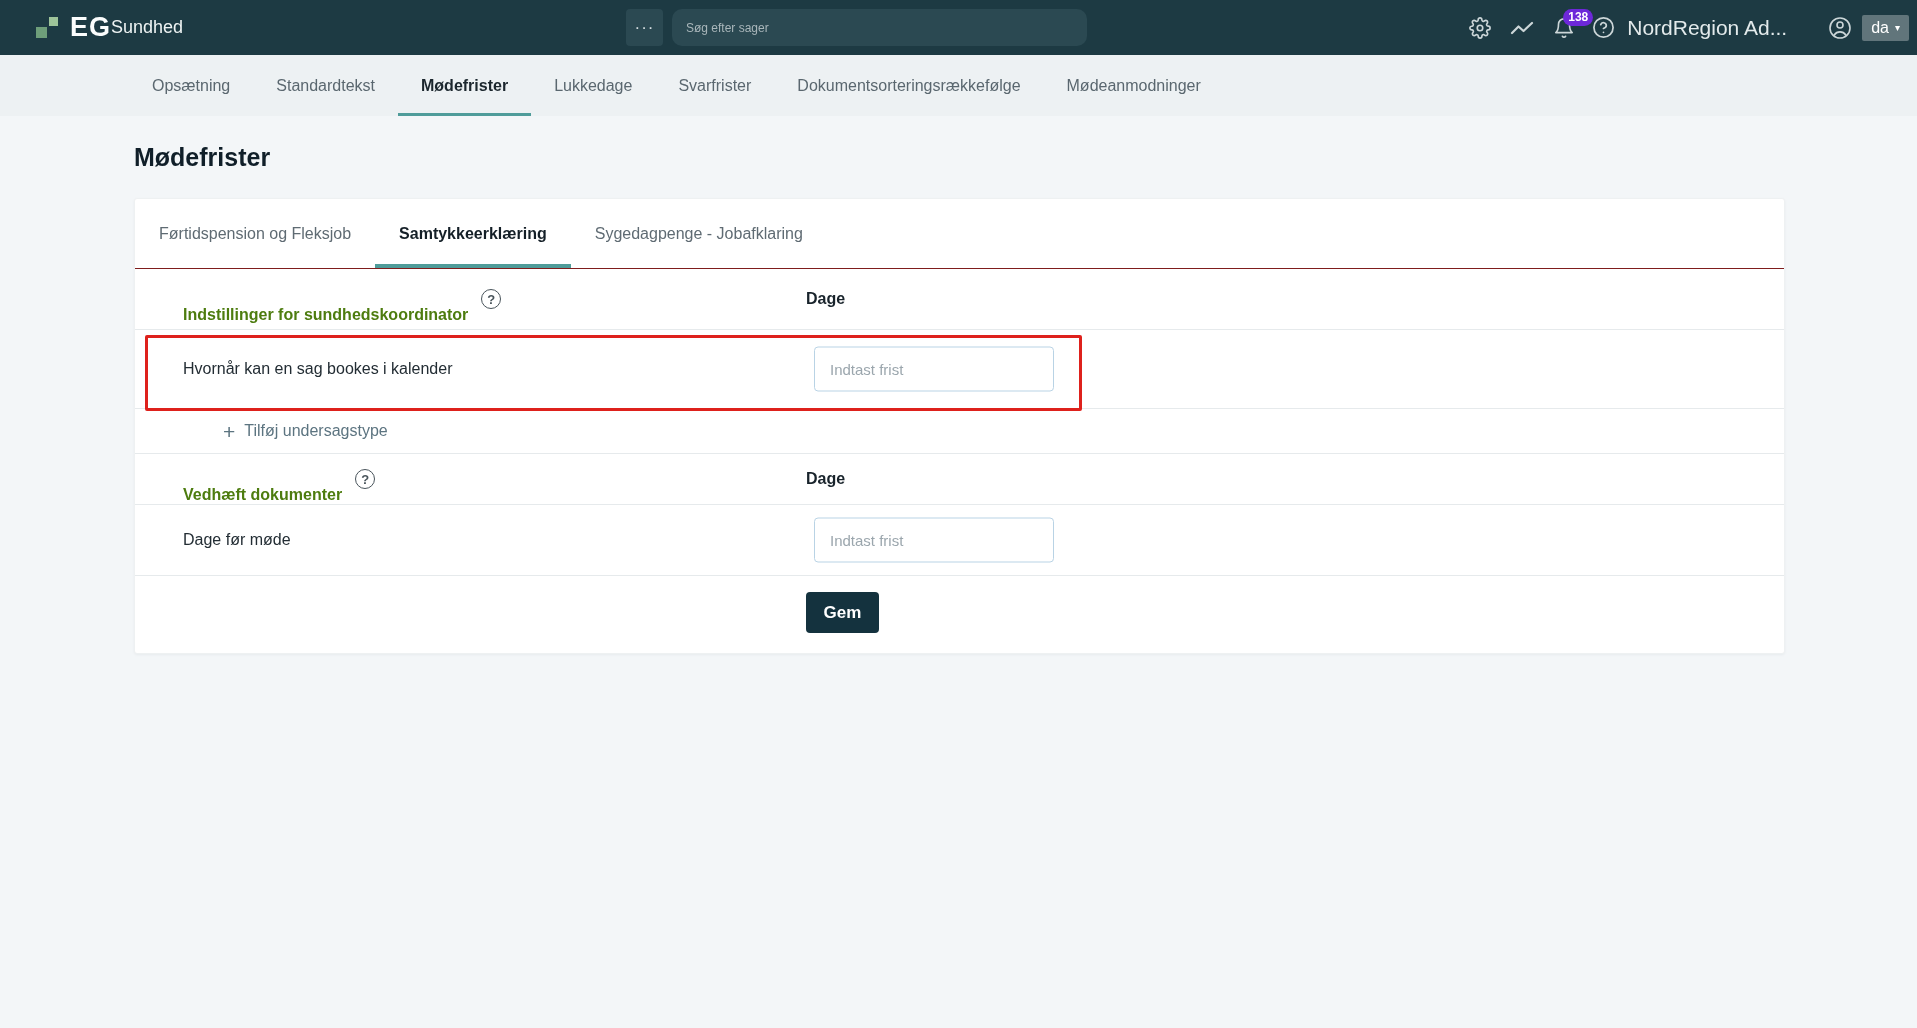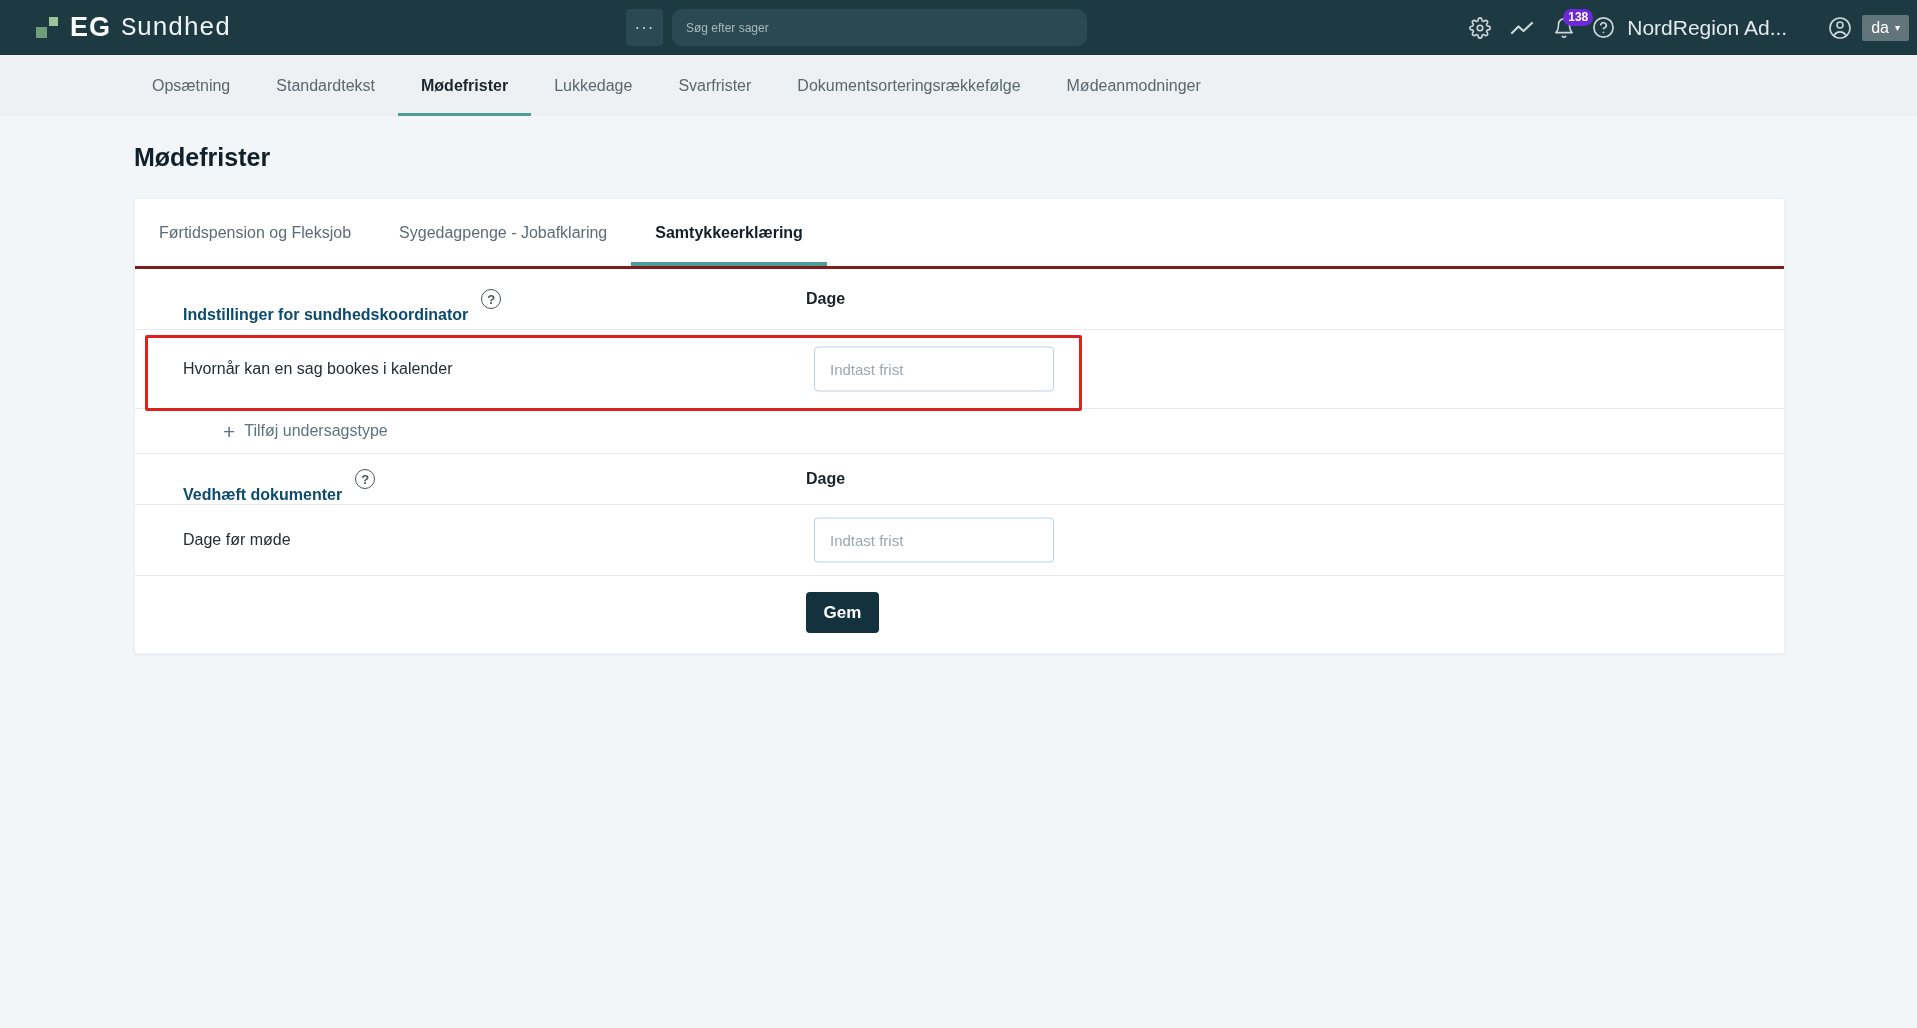--- a/index.html
+++ b/index.html
@@ -6,21 +6,21 @@
   html,body { width:1917px; height:1028px; overflow:hidden; }
   body { font-family:"Liberation Sans","DejaVu Sans",sans-serif; background:#f3f6f8; color:#222; }
 
   
   .header { position:relative; height:55px; background:#1d3a43; display:flex; align-items:center; color:#fff; }
   .logo { display:flex; align-items:center; margin-left:36px; }
   .logo-mark { position:relative; width:23px; height:23px; }
   .sq-dark  { position:absolute; left:0; bottom:1px; width:11px; height:11px; background:#6e9e7a; }
   .sq-light { position:absolute; right:1px; top:1px; width:9px; height:9px; background:#9ec49a; }
   .logo-eg { font-size:27px; font-weight:800; letter-spacing:1px; margin-left:11px; color:#fbfdfd; }
-  .logo-product { font-size:26px; font-weight:300; margin-left:10px; color:#eef3f3;font-family:Liberation Mono, monospace; }
+  .logo-product { font-size:18px; font-weight:300; color:#eef3f3; }
 
   .header-center { position:absolute; left:626px; top:9px; height:37px; display:flex; gap:9px; }
   .more-btn { width:37px; height:37px; background:#2b4952; border-radius:4px; color:#d5dde0;
               font-size:17px; letter-spacing:1px; display:flex; align-items:center; justify-content:center; cursor:pointer; }
   .search-input { width:415px; height:37px; background:#2b4952; border:none; border-radius:10px;
                   color:#dce3e5; padding:0 14px; font-size:12px; outline:none; font-family:inherit; }
   .search-input::placeholder { color:#a9b6ba; }
 
   .header-right { position:absolute; right:8px; top:0; height:55px; display:flex; align-items:center; color:#ccd6d8; }
   .h-icon { display:flex; align-items:center; justify-content:center; cursor:pointer; }
@@ -42,27 +42,27 @@
   .nav-tab { display:flex; align-items:center; padding:0 23px; cursor:pointer; white-space:nowrap; }
   .nav-tab.active { font-weight:700; color:#1b262d; box-shadow:inset 0 -3px 0 #4f9c9a; }
 
   
   .main { padding:0 132px 0 134px; }
   .page-title { margin-top:27px; font-size:25px; font-weight:700; color:#101f29; }
 
   .card { margin-top:26px; background:#fff; border:1px solid #eef1f2; border-radius:3px;
           box-shadow:0 1px 3px rgba(20,40,50,0.05); }
 
-  .subtabs { height:70px; display:flex; border-bottom:3px solid #7f1d1d; font-size:16px; color:#5f6b73;text-align:right; }
+  .subtabs { height:70px; display:flex; border-bottom:1px solid #7f1d1d; font-size:16px; color:#5f6b73;text-align:right; }
   .subtab { display:flex; align-items:center; padding:0 24px; cursor:pointer; white-space:nowrap; }
   .subtab.active { font-weight:700; color:#141f27; box-shadow:inset 0 -4px 0 #4f9c9a; }
 
   .sec-h { position:relative; display:flex; align-items:center; border-bottom:1px solid #e6eaec; padding-left:48px; }
   .h61 { height:61px; } .h51 { height:51px; }
-  .sec-title { font-weight:700; font-size:16px; color:#0c4a6e;margin-top:32px; }
+  .sec-title { font-weight:700; font-size:16px; color:#4d7c0f;margin-top:32px; }
   .help-badge { margin-left:13px; width:20px; height:20px; border:1.5px solid #49545b; border-radius:50%;
                 color:#49545b; font-size:13px; font-weight:600; display:flex; align-items:center;
                 justify-content:center; cursor:pointer; }
   .col-days { position:absolute; left:671px; font-weight:700; font-size:16px; color:#18232b; }
 
   .form-row { position:relative; display:flex; align-items:center; border-bottom:1px solid #e6eaec; padding-left:48px; }
   .r79 { height:79px; } .r71 { height:71px; }
   .row-label { font-size:16px; color:#232d34; }
   .days-input { position:absolute; left:671px; top:50%; transform:translateY(-50%); width:240px; height:45px;
                 border:1px solid #b9d3e5; border-radius:4px; padding:0 15px; font-size:15px; color:#2c363c;
@@ -149,22 +149,22 @@
   <div class="nav-tab">Mødeanmodninger</div>
 </div>
 
 <div class="main">
   <div class="page-title">Mødefrister</div>
 
   <div class="card">
 
     <div class="subtabs">
       <div class="subtab">Førtidspension og Fleksjob</div>
+      <div class="subtab active">Samtykkeerklæring</div>
       <div class="subtab">Sygedagpenge - Jobafklaring</div>
-      <div class="subtab active">Samtykkeerklæring</div>
     </div>
 
     <div class="sec-h h61">
       <span class="sec-title">Indstillinger for sundhedskoordinator</span>
       <span class="help-badge">?</span>
       <span class="col-days">Dage</span>
     </div>
 
     <div class="form-row r79">
       <div class="highlight-box"></div>

